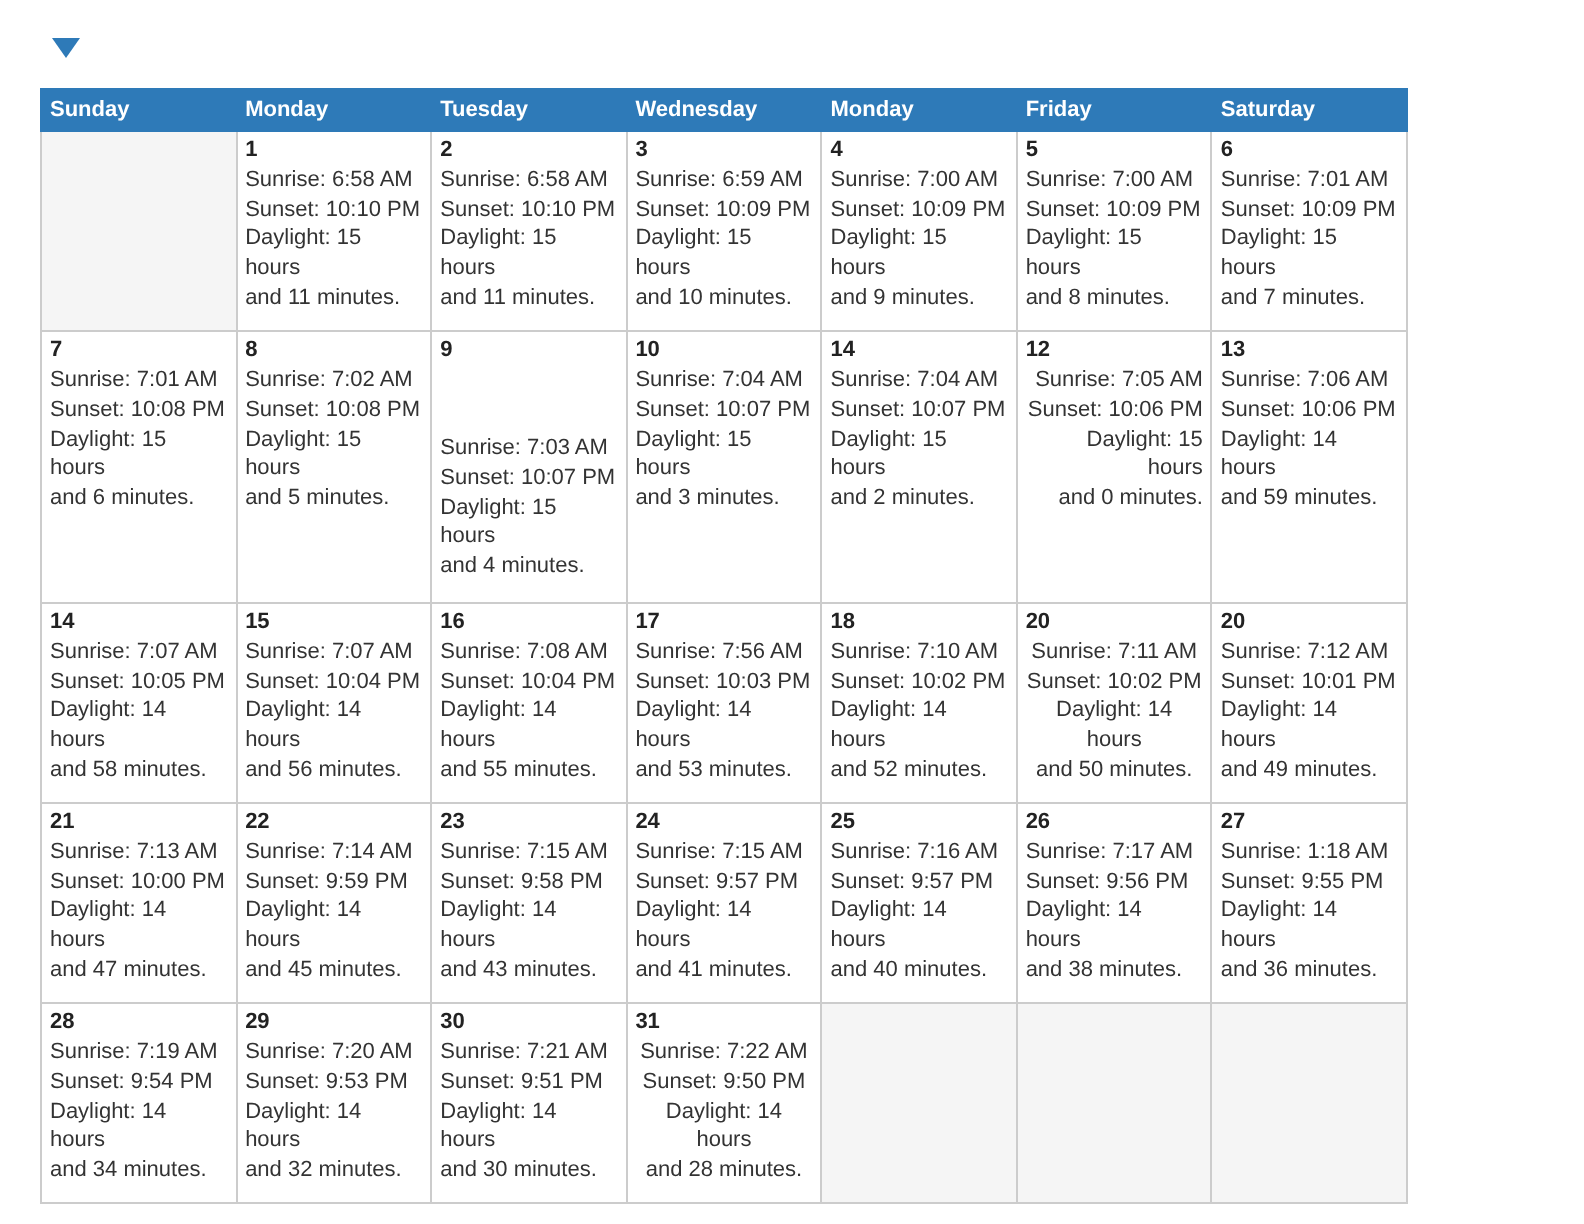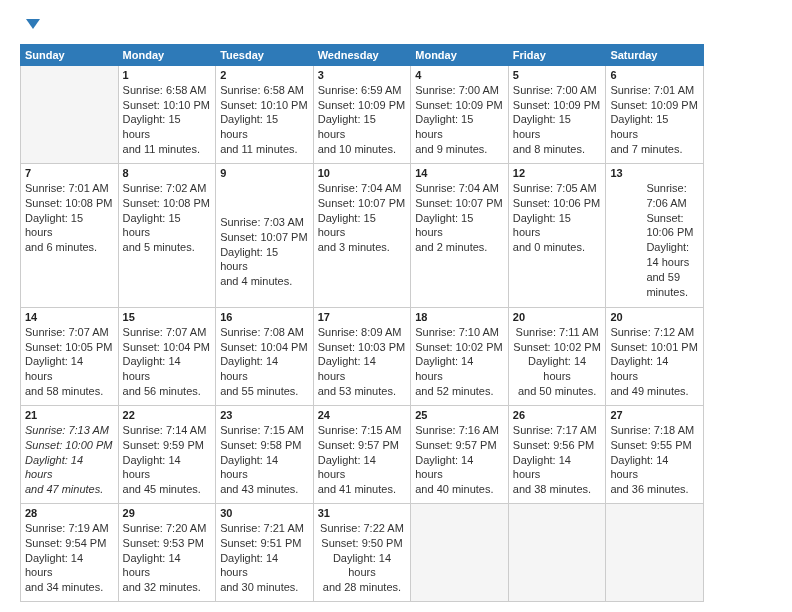--- a/index.html
+++ b/index.html
@@ -201,28 +201,28 @@
           </td>
           <td>
             <span class="day-num">14</span>
             <div class="cell-text" style="white-space: pre-line;">Sunrise: 7:04 AM
 Sunset: 10:07 PM
 Daylight: 15 hours
 and 2 minutes.</div>
           </td>
           <td>
             <span class="day-num">12</span>
-            <div class="cell-text" style="white-space: pre-line;">Sunrise: 7:05 AM
+            <div class="cell-text" style="white-space: pre-line; text-align: right;">Sunrise: 7:05 AM
 Sunset: 10:06 PM
 Daylight: 15 hours
 and 0 minutes.</div>
           </td>
           <td>
             <span class="day-num">13</span>
-            <div class="cell-text" style="white-space: pre-line; margin-left: 36px;">Sunrise: 7:06 AM
+            <div class="cell-text" style="white-space: pre-line;">Sunrise: 7:06 AM
 Sunset: 10:06 PM
 Daylight: 14 hours
 and 59 minutes.</div>
           </td>
         </tr>
         <tr>
           <td>
             <span class="day-num">14</span>
             <div class="cell-text" style="white-space: pre-line;">Sunrise: 7:07 AM
 Sunset: 10:05 PM
@@ -238,21 +238,21 @@
           </td>
           <td>
             <span class="day-num">16</span>
             <div class="cell-text" style="white-space: pre-line;">Sunrise: 7:08 AM
 Sunset: 10:04 PM
 Daylight: 14 hours
 and 55 minutes.</div>
           </td>
           <td>
             <span class="day-num">17</span>
-            <div class="cell-text" style="white-space: pre-line;">Sunrise: 8:09 AM
+            <div class="cell-text" style="white-space: pre-line;">Sunrise: 7:56 AM
 Sunset: 10:03 PM
 Daylight: 14 hours
 and 53 minutes.</div>
           </td>
           <td>
             <span class="day-num">18</span>
             <div class="cell-text" style="white-space: pre-line;">Sunrise: 7:10 AM
 Sunset: 10:02 PM
 Daylight: 14 hours
 and 52 minutes.</div>
@@ -268,21 +268,21 @@
             <span class="day-num">20</span>
             <div class="cell-text" style="white-space: pre-line;">Sunrise: 7:12 AM
 Sunset: 10:01 PM
 Daylight: 14 hours
 and 49 minutes.</div>
           </td>
         </tr>
         <tr>
           <td>
             <span class="day-num">21</span>
-            <div class="cell-text" style="white-space: pre-line; font-style: italic;">Sunrise: 7:13 AM
+            <div class="cell-text" style="white-space: pre-line;">Sunrise: 7:13 AM
 Sunset: 10:00 PM
 Daylight: 14 hours
 and 47 minutes.</div>
           </td>
           <td>
             <span class="day-num">22</span>
             <div class="cell-text" style="white-space: pre-line;">Sunrise: 7:14 AM
 Sunset: 9:59 PM
 Daylight: 14 hours
 and 45 minutes.</div>
@@ -310,21 +310,21 @@
           </td>
           <td>
             <span class="day-num">26</span>
             <div class="cell-text" style="white-space: pre-line;">Sunrise: 7:17 AM
 Sunset: 9:56 PM
 Daylight: 14 hours
 and 38 minutes.</div>
           </td>
           <td>
             <span class="day-num">27</span>
-            <div class="cell-text" style="white-space: pre-line;">Sunrise: 7:18 AM
+            <div class="cell-text" style="white-space: pre-line;">Sunrise: 1:18 AM
 Sunset: 9:55 PM
 Daylight: 14 hours
 and 36 minutes.</div>
           </td>
         </tr>
         <tr>
           <td>
             <span class="day-num">28</span>
             <div class="cell-text" style="white-space: pre-line;">Sunrise: 7:19 AM
 Sunset: 9:54 PM

